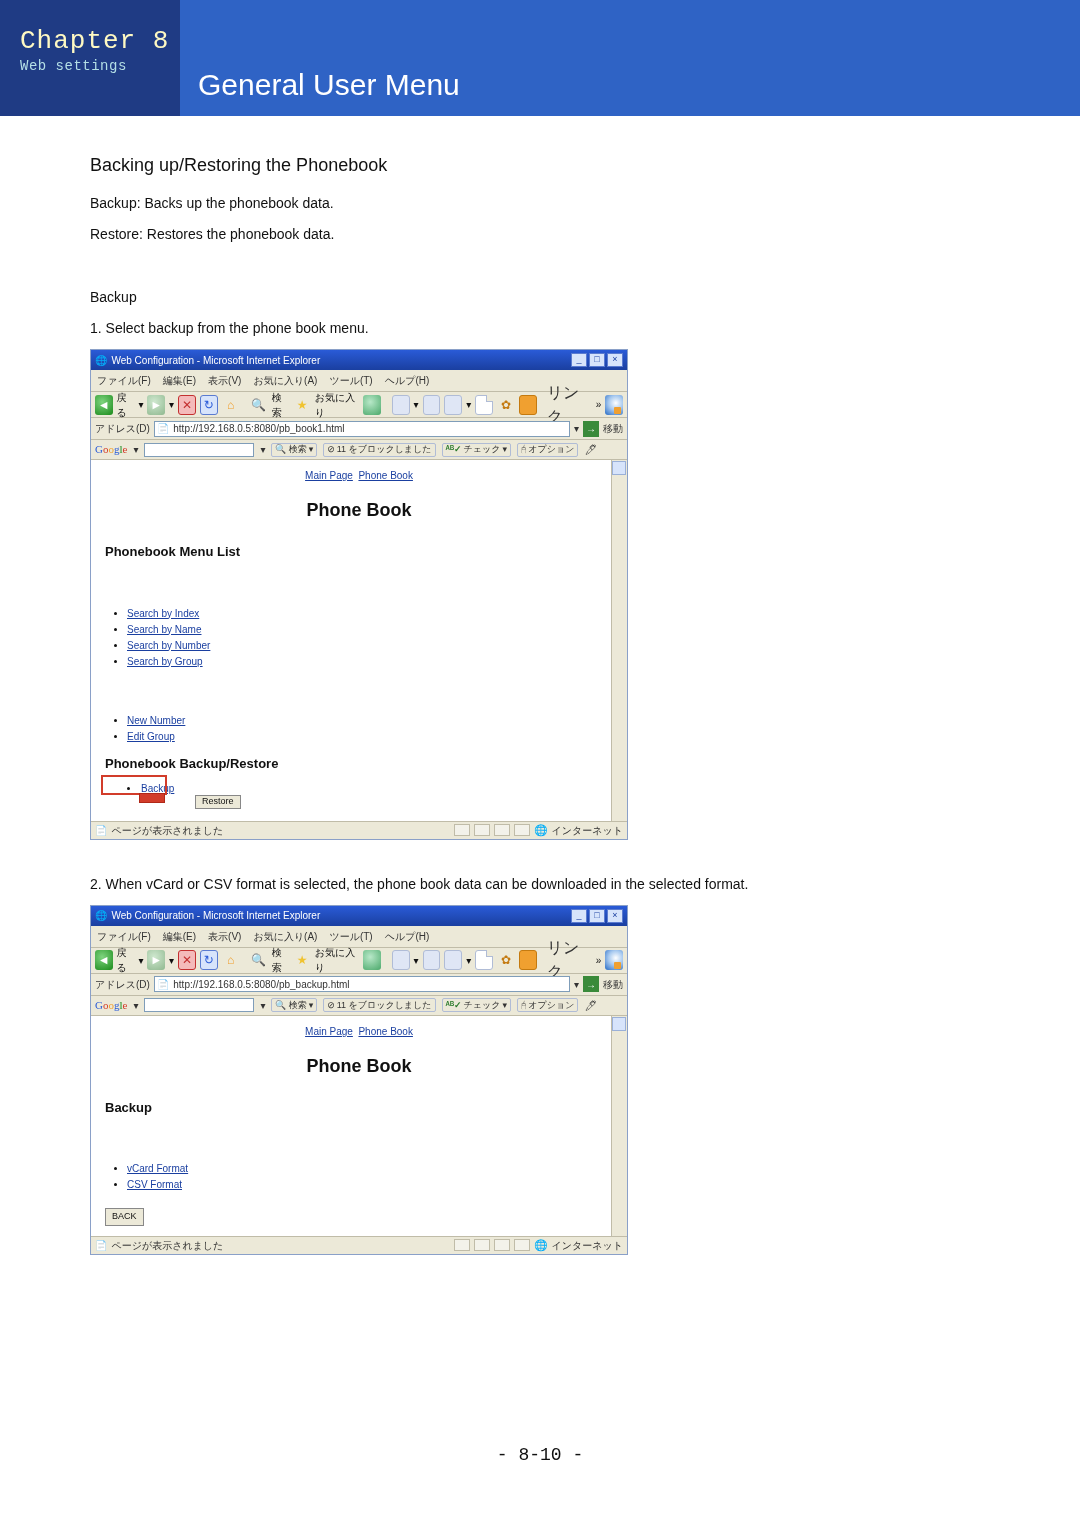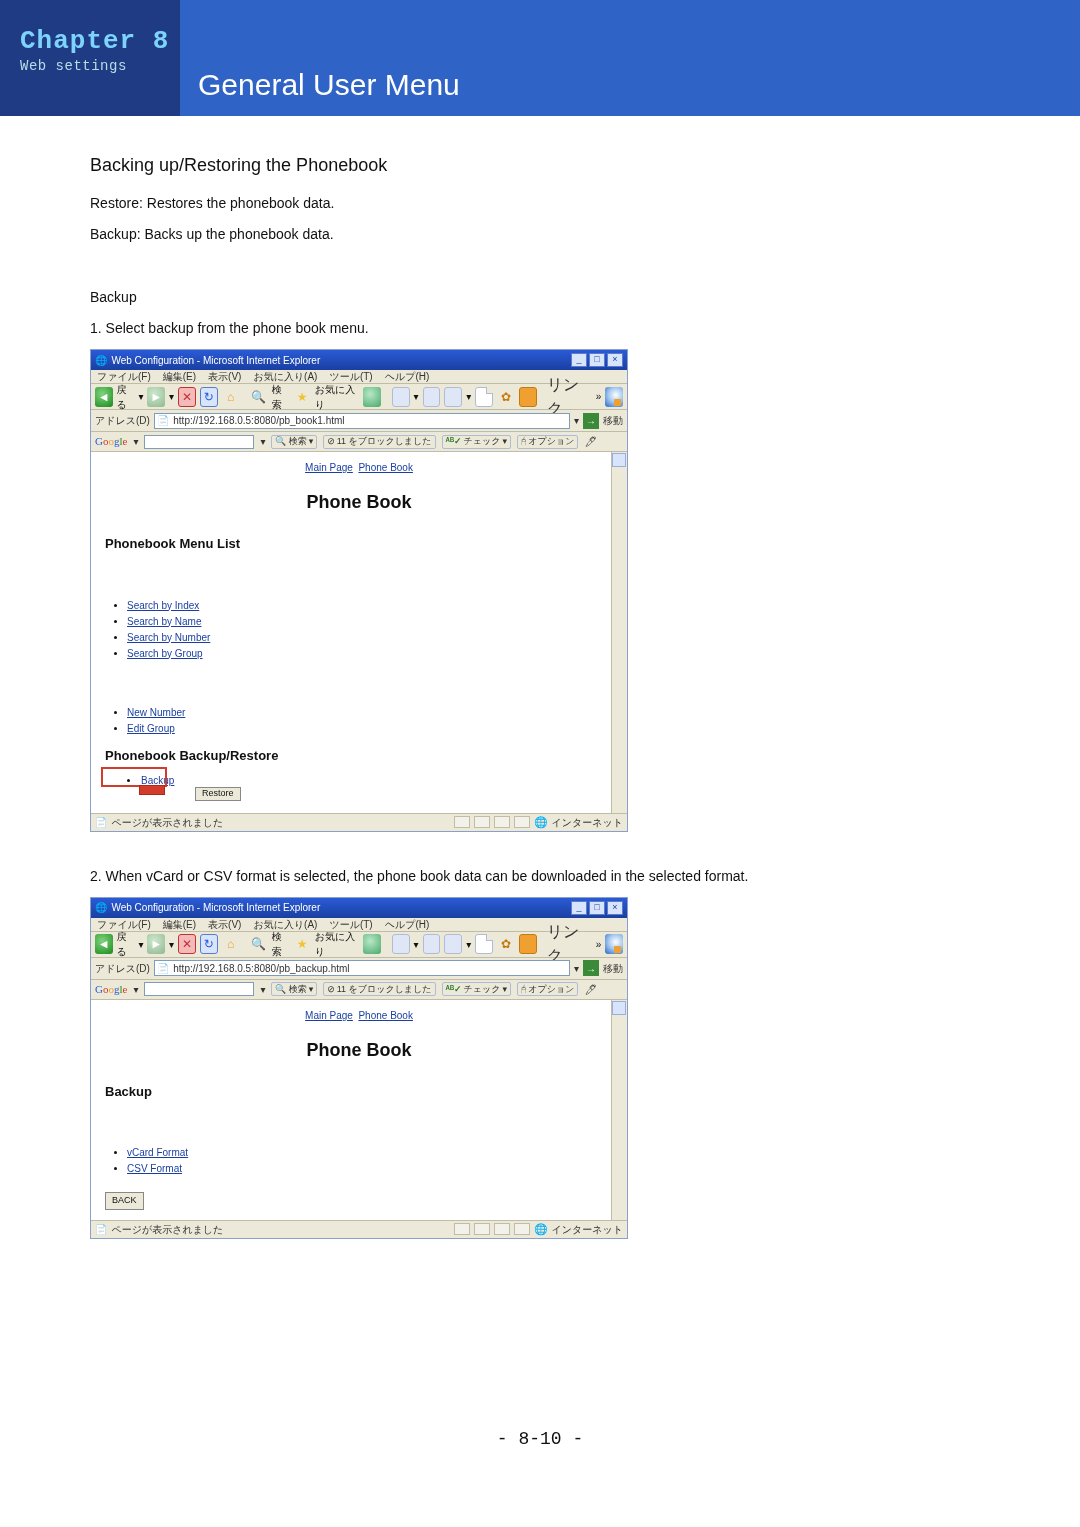--- a/index.html
+++ b/index.html
@@ -7,21 +7,21 @@
 
   
   .band { display: flex; height: 116px; }
   .band-left {
     width: 180px;
     background: #1f3b84;
     color: #0df;
     padding: 26px 0 0 20px;
     letter-spacing: 1px;
   }
-  .band-left .ch { font-size: 26px; font-weight: bold; color: #7dd3fc; font-family: "Courier New", monospace; }
+  .band-left .ch { font-size: 26px; font-weight: normal; color: #fef9c3; font-family: "Courier New", monospace; }
   .band-left .sub { font-size: 14px; color: #b4dfe6; font-family: "Courier New", monospace; margin-top: 2px; letter-spacing: 0.5px; }
   .band-right {
     flex: 1;
     background: #2f63c5;
     display: flex;
     align-items: flex-end;
     padding: 0 16px 14px 18px;
   }
   .band-right h1 { font-size: 30px; font-weight: normal; color: #fff; }
 
@@ -54,21 +54,21 @@
   .ie-titlebar .winbtn {
     width: 16px; height: 14px;
     background: #d7e4fb;
     color: #1a3fa0;
     font-size: 9px;
     display: flex; align-items: center; justify-content: center;
     border: 1px solid #5a7bd0;
   }
   .ie-menubar {
     background: #ece9d8;
-    height: 14px;
+    height: 22px;
     display: flex;
     align-items: center;
     gap: 12px;
     padding: 0 6px;
     color: #333;
     border-bottom: 1px solid #c0bca8;
   }
   .ie-toolbar {
     background: #ece9d8;
     height: 26px;
@@ -227,22 +227,22 @@
     <div class="ch">Chapter 8</div>
     <div class="sub">Web settings</div>
   </div>
   <div class="band-right">
     <h1>General User Menu</h1>
   </div>
 </div>
 
 <div class="content">
   <h2>Backing up/Restoring the Phonebook</h2>
+  <p>Backup: Backs up the phonebook data.</p>
   <p>Restore: Restores the phonebook data.</p>
-  <p>Backup: Backs up the phonebook data.</p>
 
   <div class="sect-gap"></div>
   <p>Backup</p>
   <p class="step">1. Select backup from the phone book menu.</p>
 
   <div class="ie-window">
     <div class="ie-titlebar">
       <span>🌐</span>
       <span class="title" style="margin-left:4px">Web Configuration - Microsoft Internet Explorer</span>
       <div class="winbtns">

